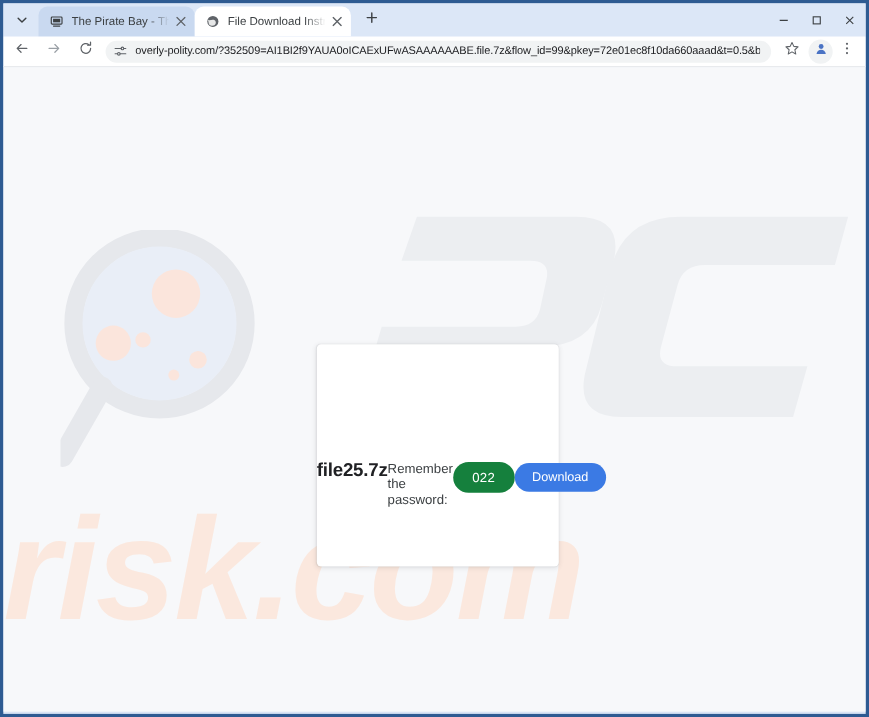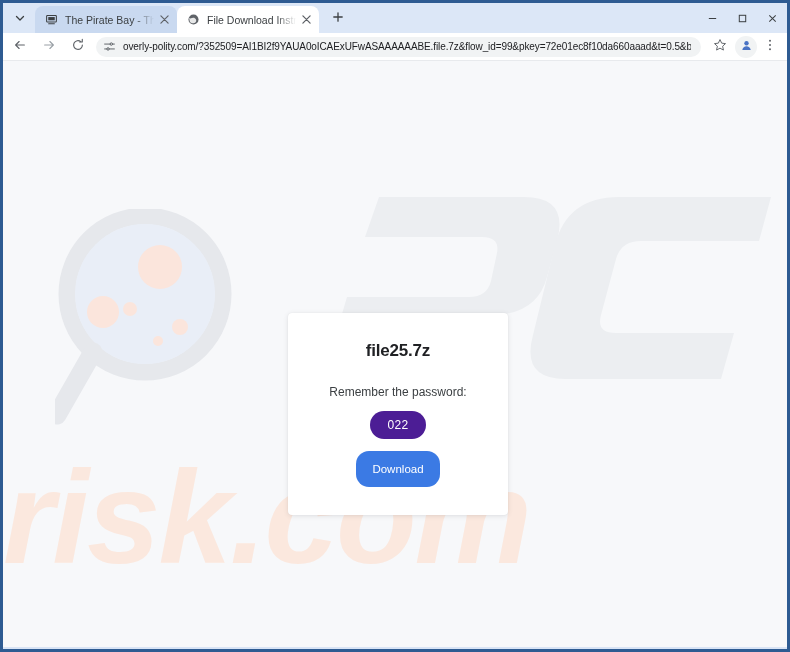--- a/index.html
+++ b/index.html
@@ -195,55 +195,55 @@
 
   
   .card {
     position: absolute;
     left: 285px; top: 252px;
     width: 220px; height: 202px;
     background: #ffffff;
     border-radius: 4px;
     box-shadow: 0 1px 5px rgba(60,64,67,0.13), 0 0 1px rgba(60,64,67,0.10);
     display: flex;
-    flex-direction: column;
+    flex-direction: row;
     align-items: center;
     padding-top: 28px;
   }
   .card-title {
     font-size: 17px;
     font-weight: bold;
     color: #202124;
     letter-spacing: -0.2px;
   }
   .card-sub {
     margin-top: 24px;
     font-size: 12px;
     color: #3c4043;
   }
   .pwd-pill {
     margin-top: 12px;
     min-width: 56px;
     height: 28px;
     padding: 0 16px;
     border-radius: 14px;
-    background: #4c1d95;
+    background: #15803d;
     color: #ffffff;
     font-size: 12px;
     display: flex; align-items: center; justify-content: center;
     letter-spacing: 0.3px;
   }
   .card-sub2 {
     margin-top: 18px;
     font-size: 11.5px;
     color: #3c4043;
   }
   .dl-btn {
     margin-top: 12px;
-    height: 36px;
+    height: 26px;
     padding: 0 16px;
     border-radius: 13px;
     background: #3b7ae4;
     color: #ffffff;
     font-size: 11.5px;
     display: flex; align-items: center; justify-content: center;
     border: none;
     font-family: "Liberation Sans", sans-serif;
     cursor: pointer;
   }

